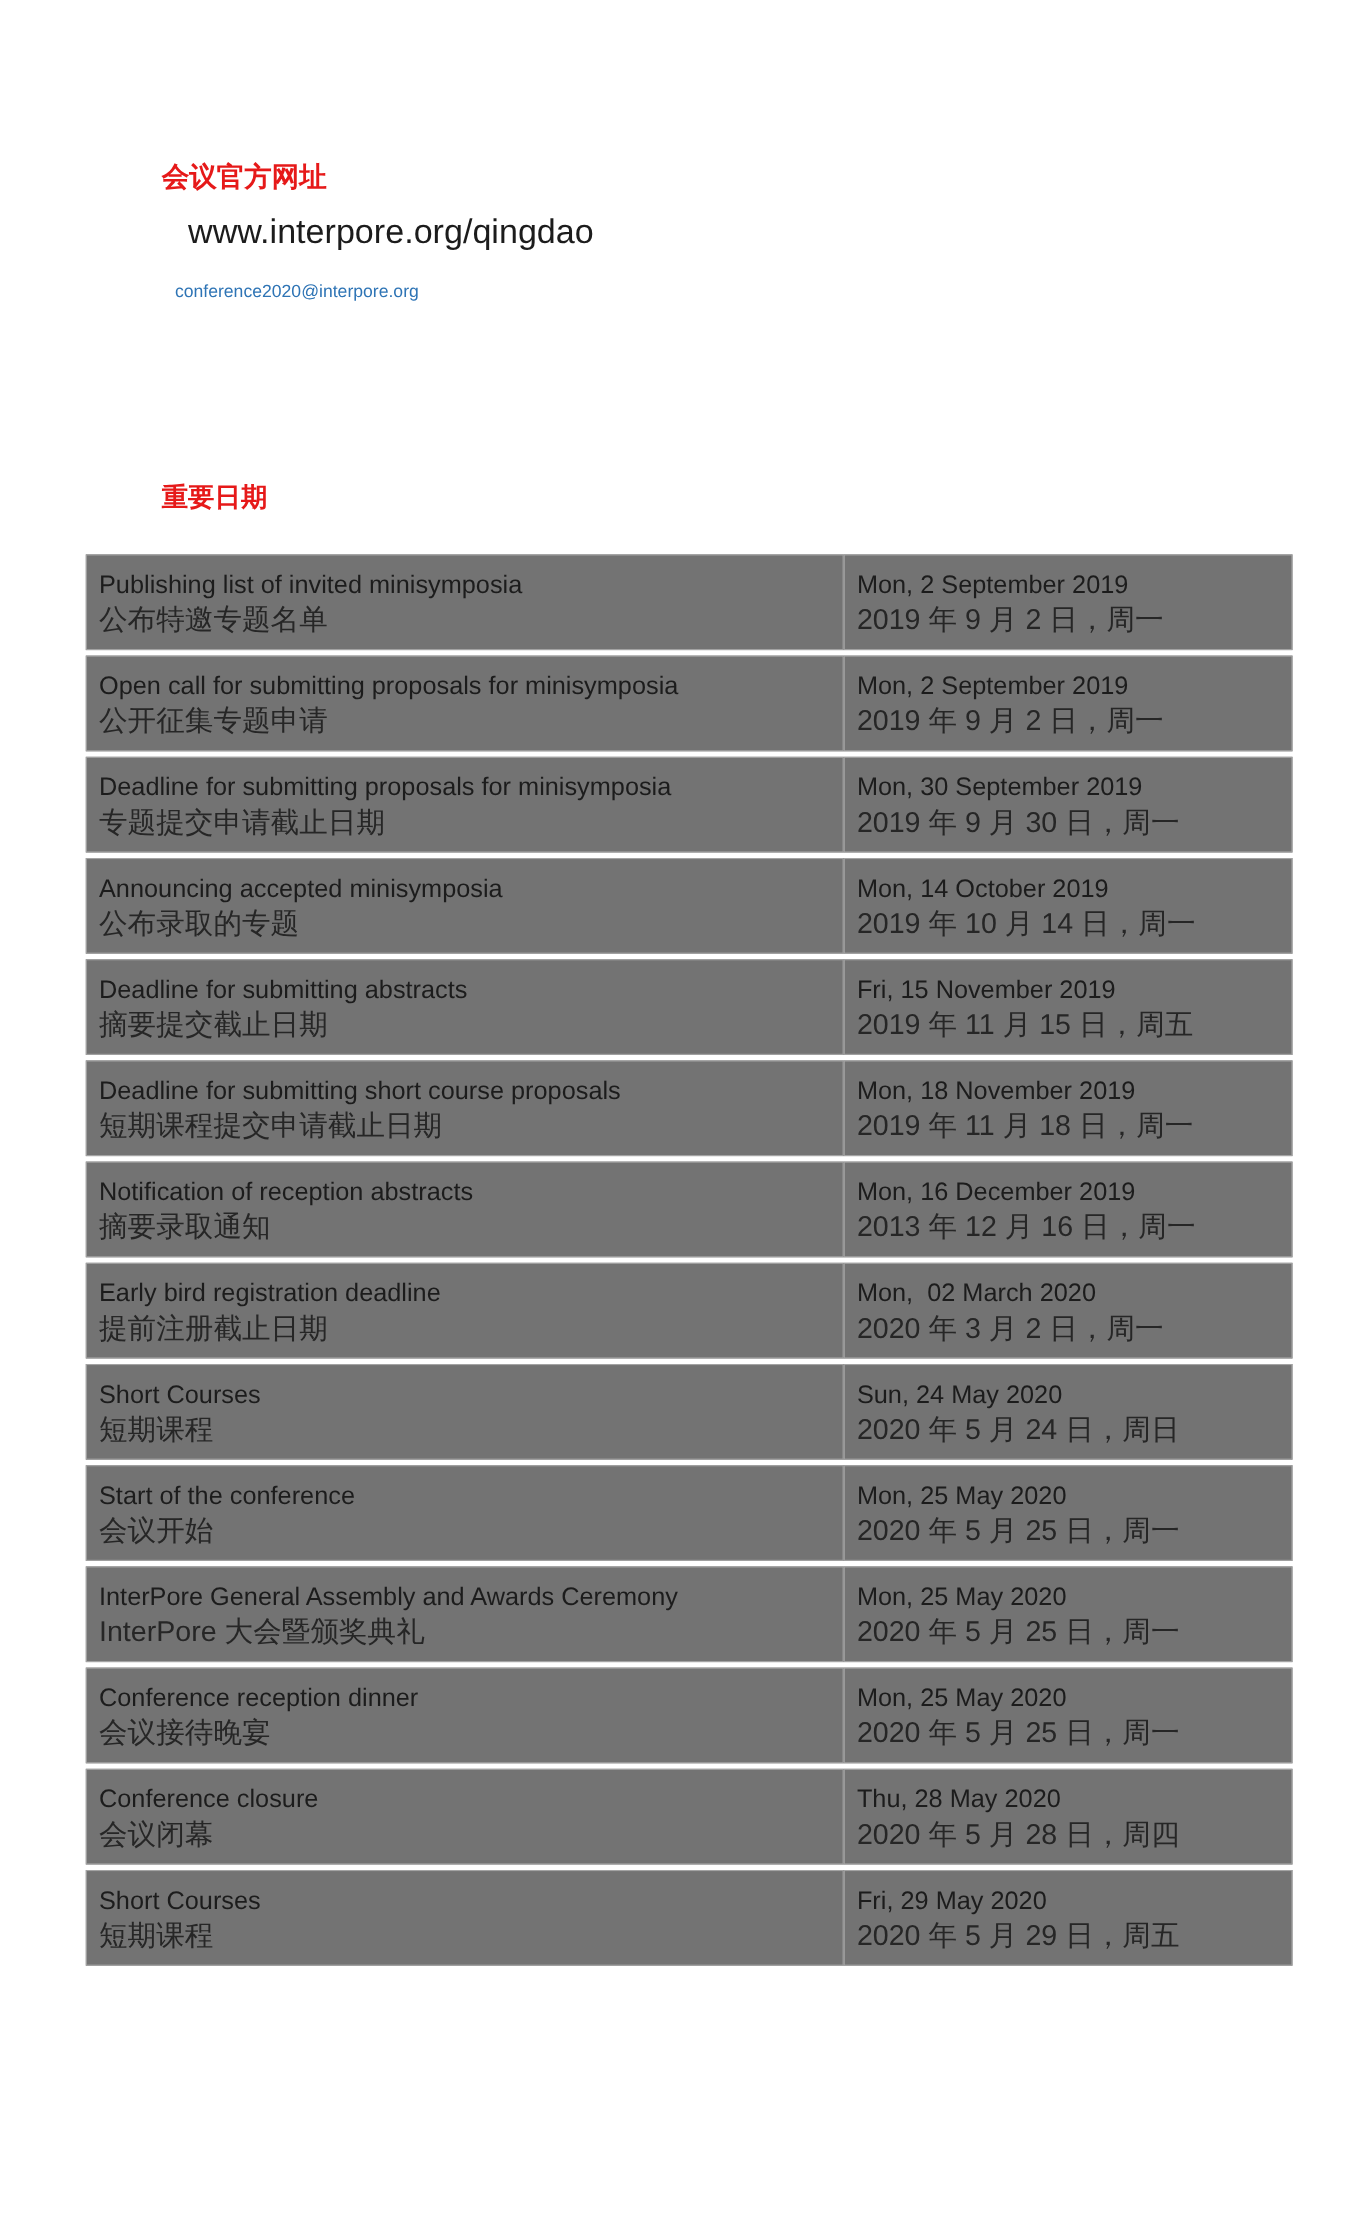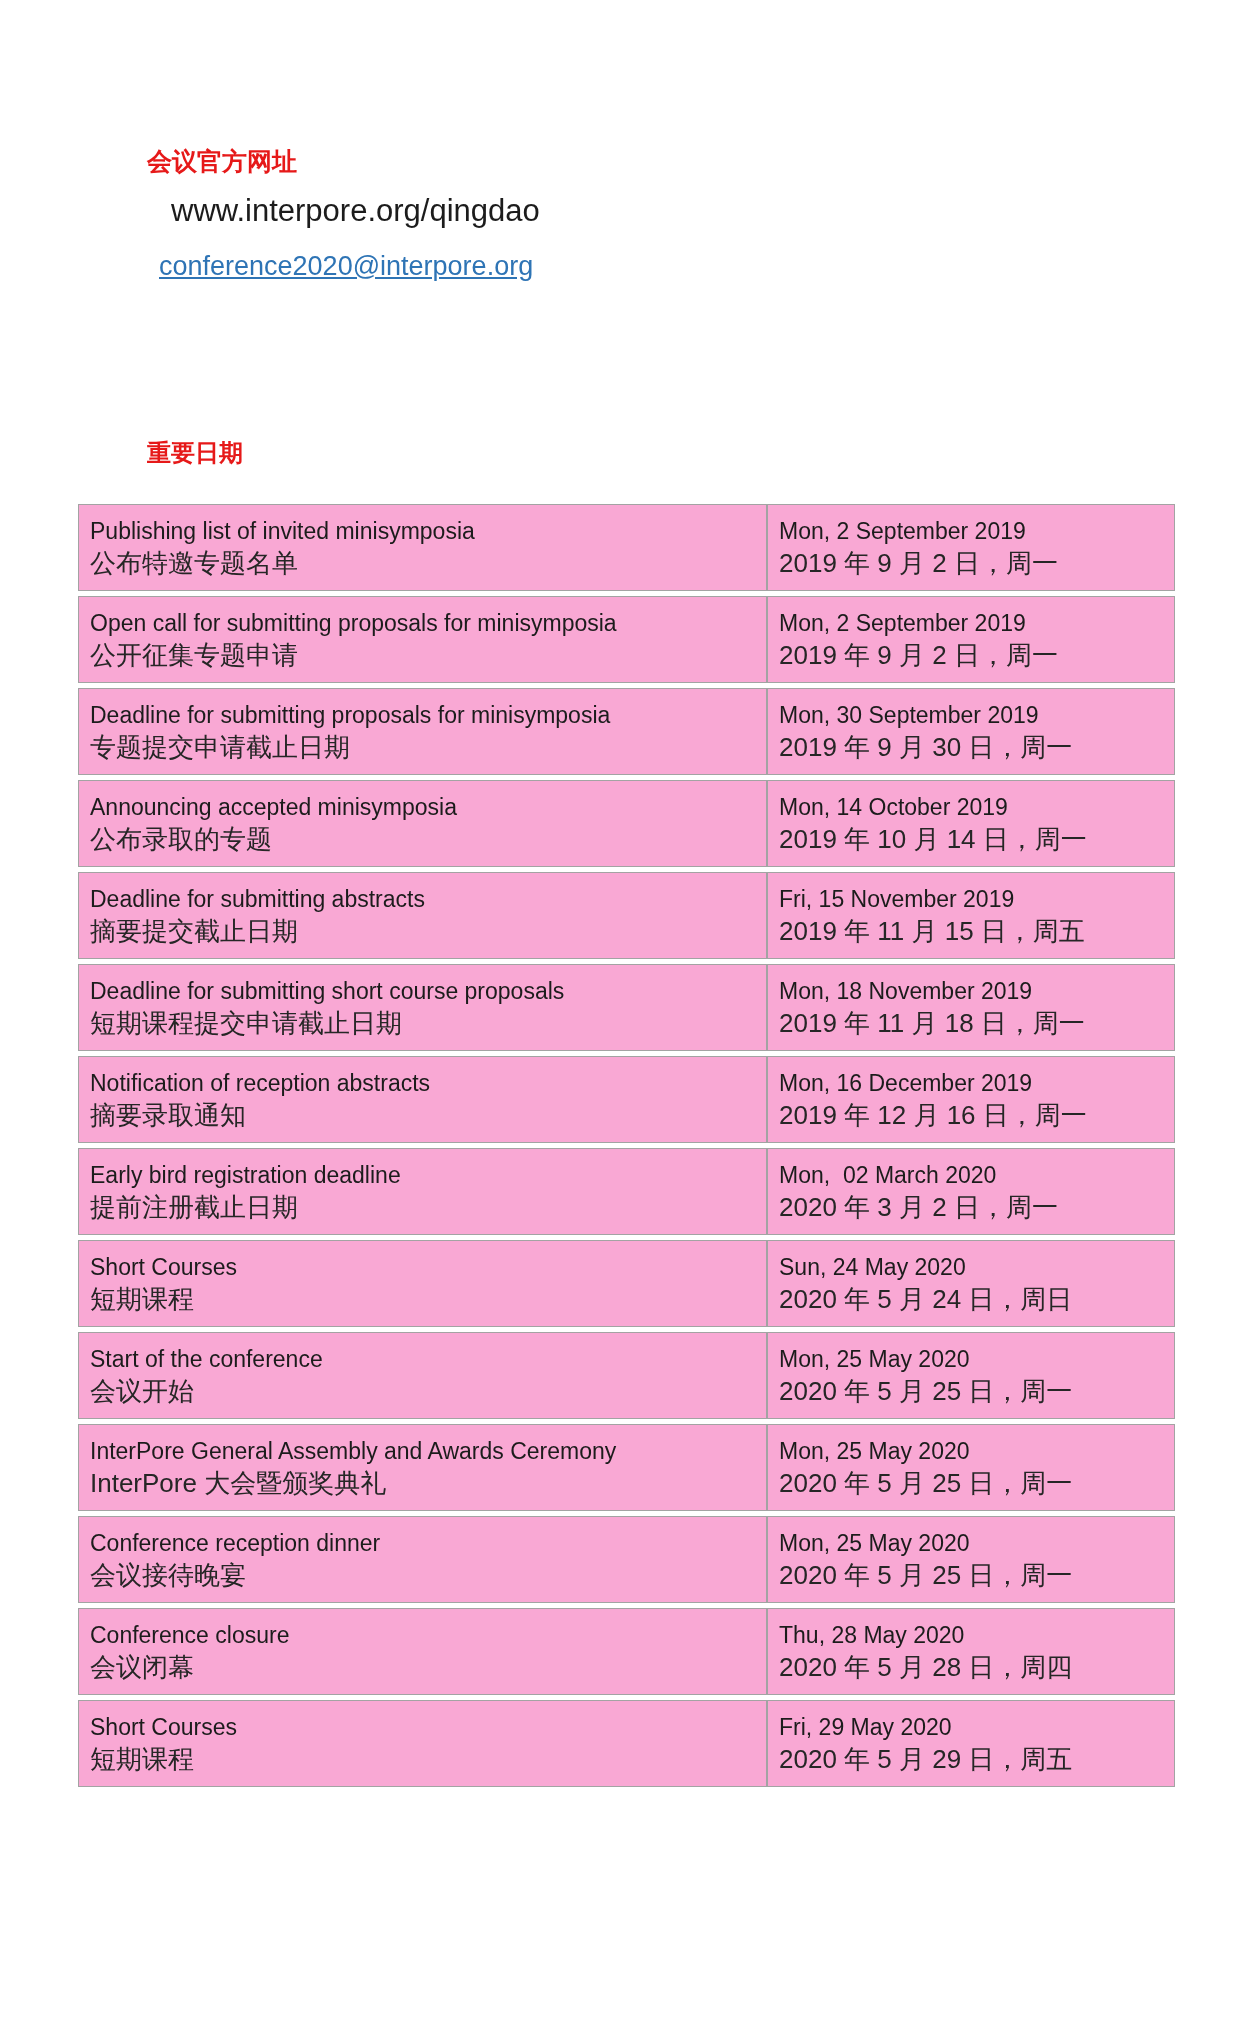--- a/index.html
+++ b/index.html
@@ -38,42 +38,41 @@
     top: 192px;
     font-size: 31px;
     line-height: 38px;
     color: #1c1c1c;
     margin-left: 12px;
   }
   .email-link {
     position: absolute;
     left: 159px;
     top: 252px;
-    font-size: 27px;
+    font-size: 16px;
     line-height: 28px;
     color: #2e74b5;
-    text-decoration: underline;
     cursor: pointer;
   }
   table.dates-table {
     position: absolute;
     left: 78px;
     top: 499px;
     width: 1064px;
     border-collapse: separate;
     border-spacing: 0 5px;
     table-layout: fixed;
   }
   table.dates-table td {
     border: 1px solid #a3a3a3;
     vertical-align: top;
     height: 87px;
     box-sizing: border-box;
     padding: 11px 10px 8px 11px;
-    background: #f9a8d4;
+    background: #737373;
   }
   td.event-cell { width: 689px; }
   td.date-cell  { width: 408px; padding-left: 10px; }
   .line-en {
     font-size: 23px;
     line-height: 31px;
     white-space: pre-wrap;
     color: #1c1c1c;
   }
   .line-zh {
@@ -158,21 +157,21 @@
             <div class="line-zh">2019 年 11 月 18 日，周一</div>
           </td>
         </tr>
         <tr>
           <td class="event-cell">
             <div class="line-en">Notification of reception abstracts</div>
             <div class="line-zh">摘要录取通知</div>
           </td>
           <td class="date-cell">
             <div class="line-en">Mon, 16 December 2019</div>
-            <div class="line-zh">2019 年 12 月 16 日，周一</div>
+            <div class="line-zh">2013 年 12 月 16 日，周一</div>
           </td>
         </tr>
         <tr>
           <td class="event-cell">
             <div class="line-en">Early bird registration deadline</div>
             <div class="line-zh">提前注册截止日期</div>
           </td>
           <td class="date-cell">
             <div class="line-en">Mon,  02 March 2020</div>
             <div class="line-zh">2020 年 3 月 2 日，周一</div>

